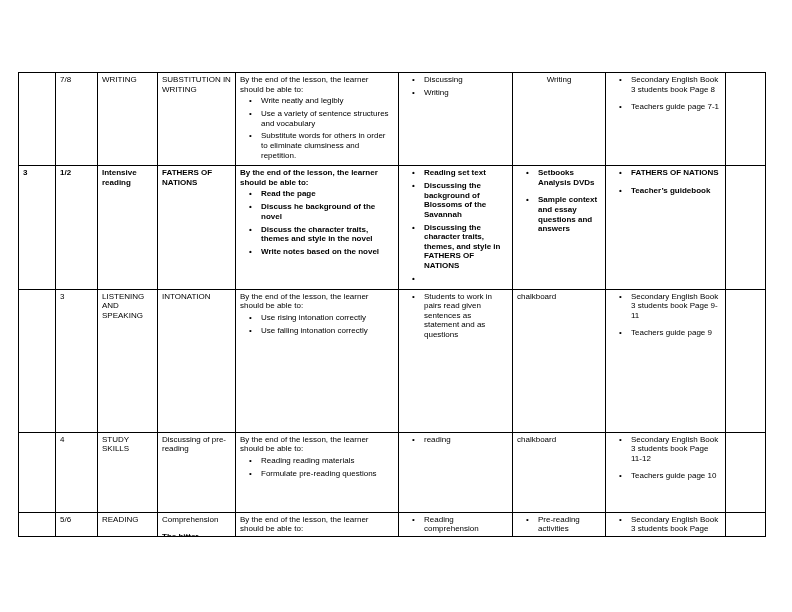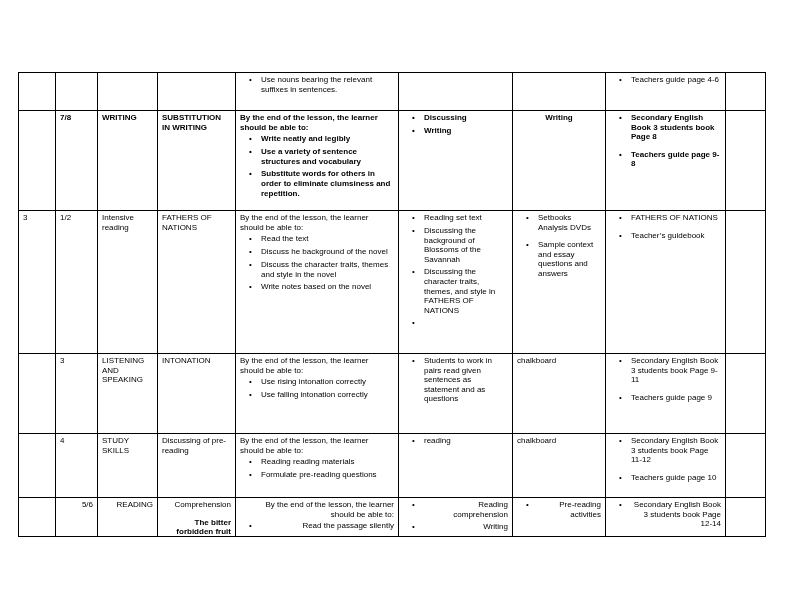--- a/index.html
+++ b/index.html
@@ -76,39 +76,20 @@
         <col style="width:78px">
         <col style="width:163px">
         <col style="width:114px">
         <col style="width:93px">
         <col style="width:120px">
         <col style="width:40px">
       </colgroup>
       <tbody>
           <tr>
             <td class="col-0"></td>
-            <td class="col-1"></td>
-            <td class="col-2"></td>
-            <td class="col-3"></td>
-            <td class="col-4">
-              <ul class="bullets">
-                <li>Use nouns bearing the relevant suffixes in sentences.</li>
-              </ul>
-            </td>
-            <td class="col-5"></td>
-            <td class="col-6"></td>
-            <td class="col-7">
-              <ul class="bullets">
-                <li>Teachers guide page 4-6</li>
-              </ul>
-            </td>
-            <td class="col-8"></td>
-          </tr>
-          <tr>
-            <td class="col-0"></td>
             <td class="col-1">
               <div class="para">7/8</div>
             </td>
             <td class="col-2">
               <div class="para">WRITING</div>
             </td>
             <td class="col-3">
               <div class="para">SUBSTITUTION IN WRITING</div>
             </td>
             <td class="col-4">
@@ -124,42 +105,42 @@
                 <li>Discussing</li>
                 <li>Writing</li>
               </ul>
             </td>
             <td class="col-6 align-center">
               <div class="para">Writing</div>
             </td>
             <td class="col-7">
               <ul class="bullets">
                 <li>Secondary English Book 3 students book Page 8</li>
-                <li>Teachers guide page 9-8</li>
+                <li>Teachers guide page 7-1</li>
               </ul>
             </td>
             <td class="col-8"></td>
           </tr>
           <tr>
             <td class="col-0">
               <div class="para">3</div>
             </td>
             <td class="col-1">
               <div class="para">1/2</div>
             </td>
             <td class="col-2">
               <div class="para">Intensive reading</div>
             </td>
             <td class="col-3">
               <div class="para">FATHERS OF NATIONS</div>
             </td>
             <td class="col-4">
               <div class="para">By the end of the lesson, the learner should be able to:</div>
               <ul class="bullets">
-                <li>Read the text</li>
+                <li>Read the page</li>
                 <li>Discuss he background of the novel</li>
                 <li>Discuss the character traits, themes and style in the novel</li>
                 <li>Write notes based on the novel</li>
               </ul>
             </td>
             <td class="col-5">
               <ul class="bullets">
                 <li>Reading set text</li>
                 <li>Discussing the background of Blossoms of the Savannah</li>
                 <li>Discussing the character traits, themes, and style in FATHERS OF NATIONS</li>

